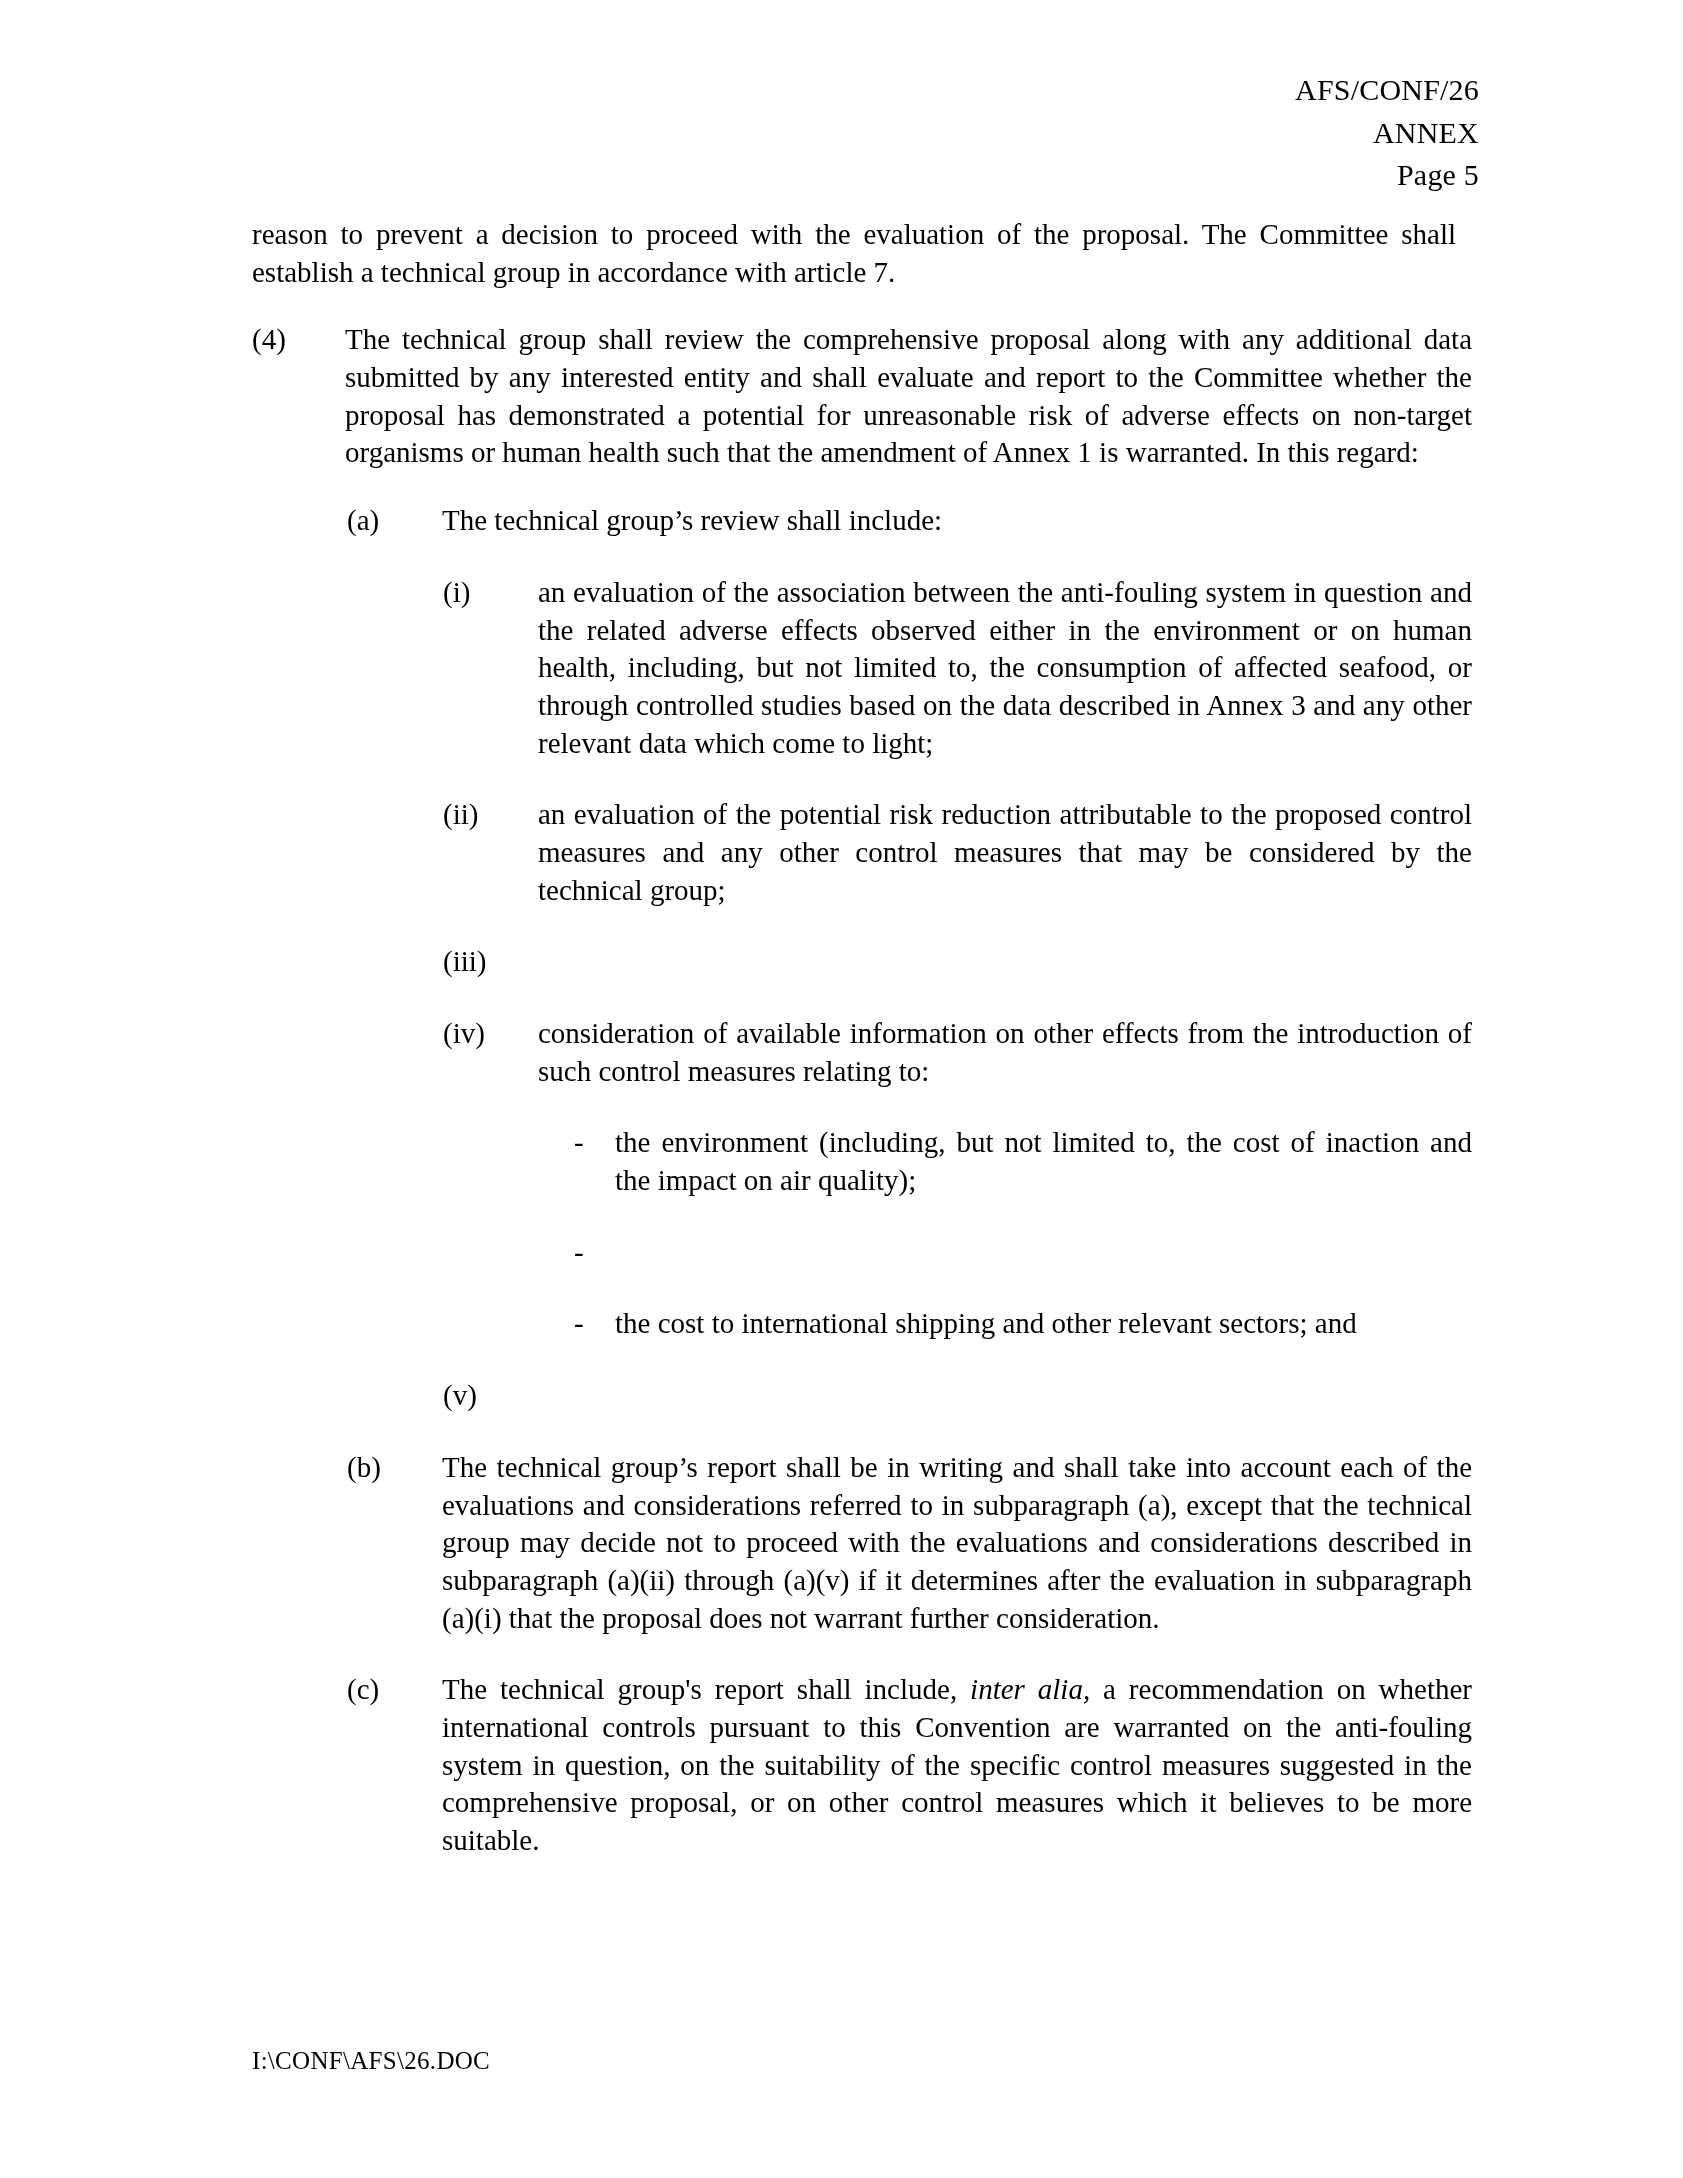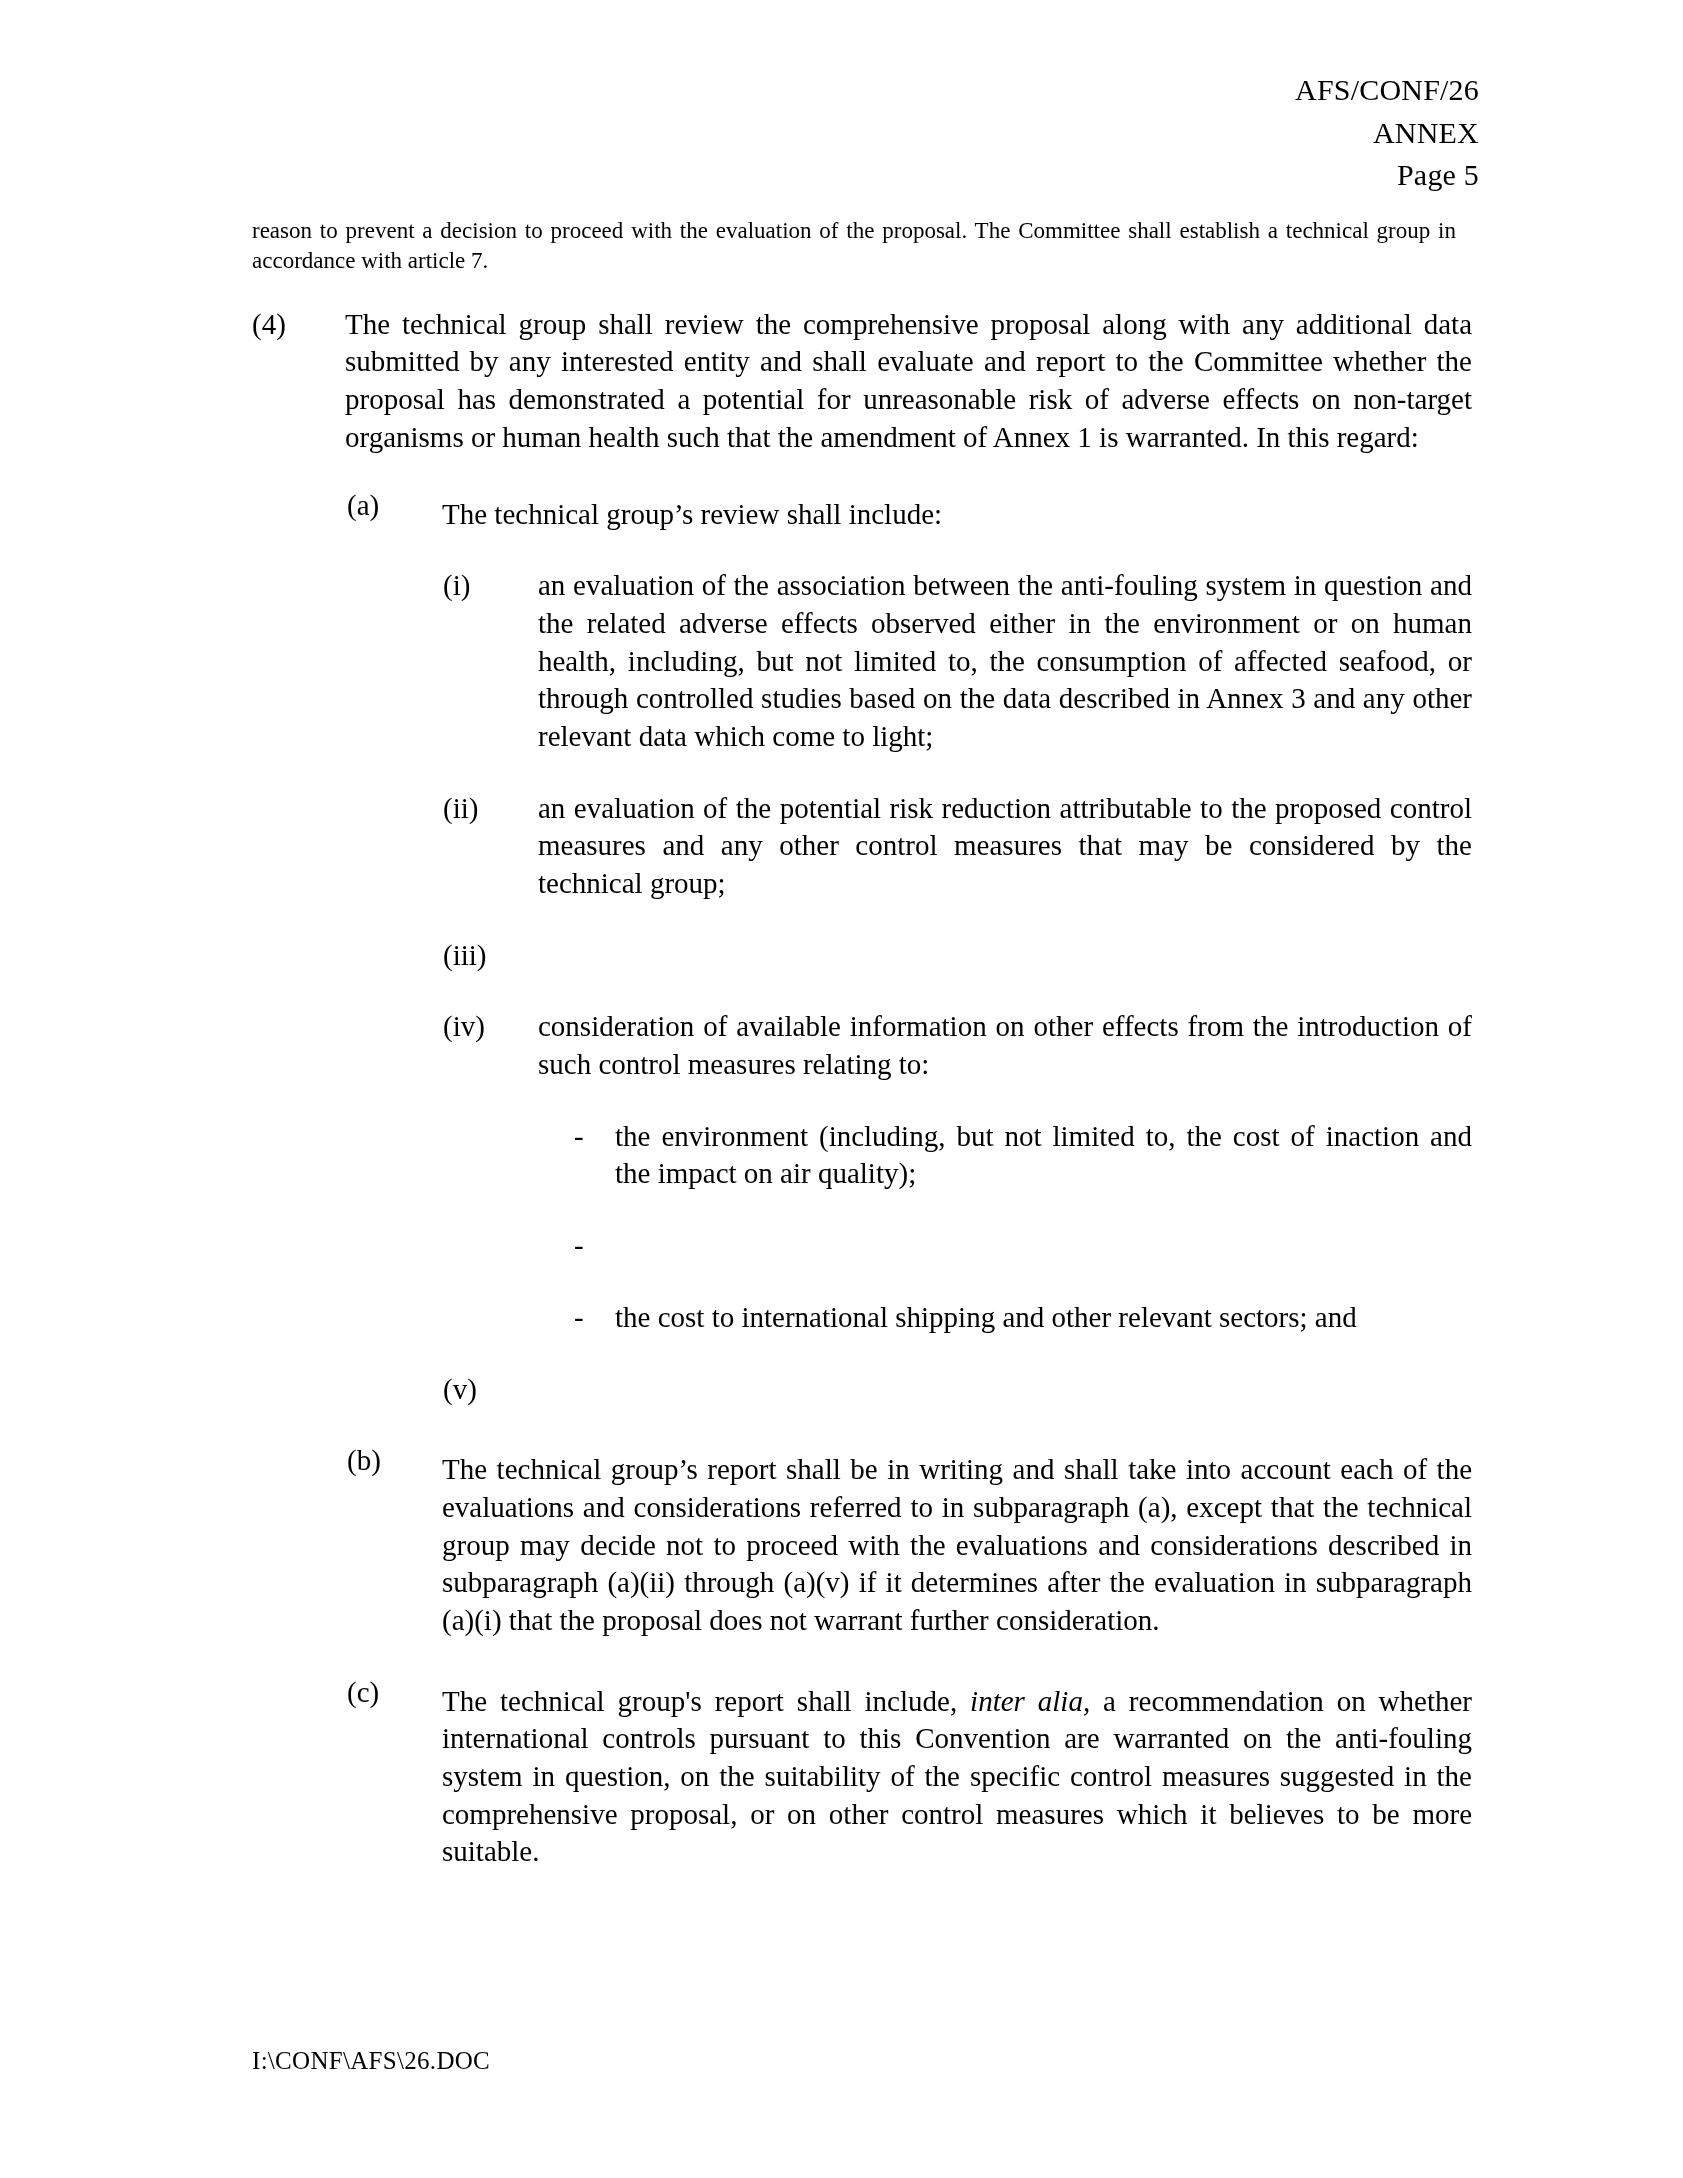--- a/index.html
+++ b/index.html
@@ -33,21 +33,21 @@
 
   
   .body-area {
     position: absolute;
     left: 252px;
     top: 216px;
     width: 1220px;
   }
   p.blk {
     margin: 0 16px 30px 0;
-    font-size: 23px;
+    font-size: 29px;
     line-height: 1.30;
     text-align: justify;
     text-justify: inter-word;
     hyphens: none;
   }
   p.blk:last-child { margin-bottom: 0; }
 
   
   .num-row {
     display: flex;
@@ -74,21 +74,20 @@
   .lvl1 .marker {
     flex: 0 0 95px;
     font-size: 29px;
     line-height: 1.30;
   }
   .lvl1 .content {
     flex: 1 1 auto;
     font-size: 29px;
     line-height: 1.30;
     text-align: justify;
-    margin-top: 9px;
   }
 
   
   .lvl2 {
     display: flex;
     margin: 0 0 34px 0;
     padding-left: 191px;
   }
   .lvl2 .marker {
     flex: 0 0 95px;

